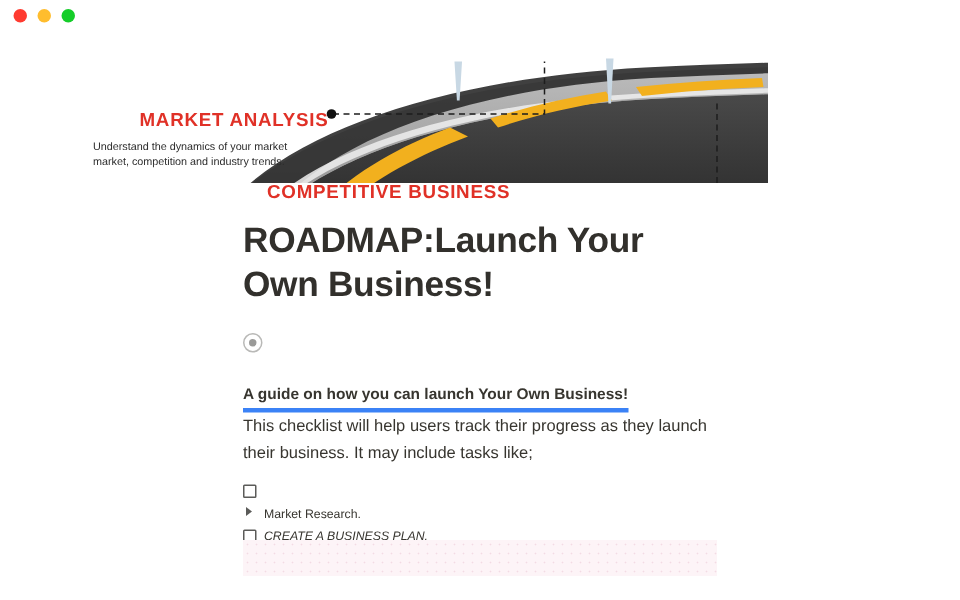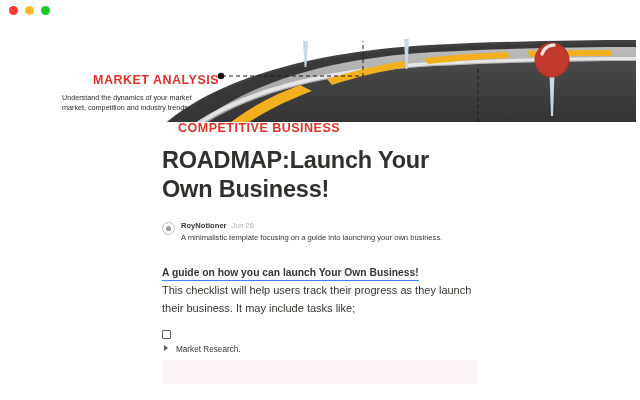--- a/index.html
+++ b/index.html
@@ -44,21 +44,21 @@
     display: block;
   }
   .tl.close  { background: #ff3b30; }
   .tl.min    { background: #ffbd2e; }
   .tl.max    { background: #15cd29; }
 
   
   #cover {
     position: absolute;
     left: 0; top: 21px;
-    width: 636px;
+    width: 512px;
     height: 117px;
     overflow: hidden;
     background: #ffffff;
   }
   #cover-svg {
     position: absolute;
     left: 0; top: 0;
     width: 640px;
     height: 117px;
     display: block;
@@ -163,21 +163,21 @@
     color: #37352f;
     line-height: 1.35;
   }
 
   
   #section-heading {
     margin-top: 22px;
     font-size: 10.3px;
     font-weight: bold;
     color: #37352f;
-    border-bottom: 1px solid #3b82f6;
+    border-bottom: 3px solid #3b82f6;
     display: inline-block;
     padding-bottom: 1px;
     line-height: 1.3;
   }
 
   #intro-paragraph {
     margin-top: 1px;
     font-size: 11px;
     line-height: 1.62;
     color: #37352f;
@@ -317,27 +317,20 @@
 
   </div>
 
   <div id="page">
     <div id="content">
 
       <h1 id="page-title">ROADMAP:Launch Your Own Business!</h1>
 
       <div id="byline">
         <span id="avatar"></span>
-        <div id="byline-text">
-          <div id="byline-top">
-            <span id="author-name">RoyNotioner</span>
-            <span id="post-date">Jun 26</span>
-          </div>
-          <div id="summary">A minimalistic template focusing on a guide into launching your own business.</div>
-        </div>
       </div>
 
       <div>
         <div id="section-heading">A guide on how you can launch Your Own Business!</div>
       </div>
 
       <p id="intro-paragraph">This checklist will help users track their progress as they launch their business. It may include tasks like;</p>
 
       <div id="checklist">
 

